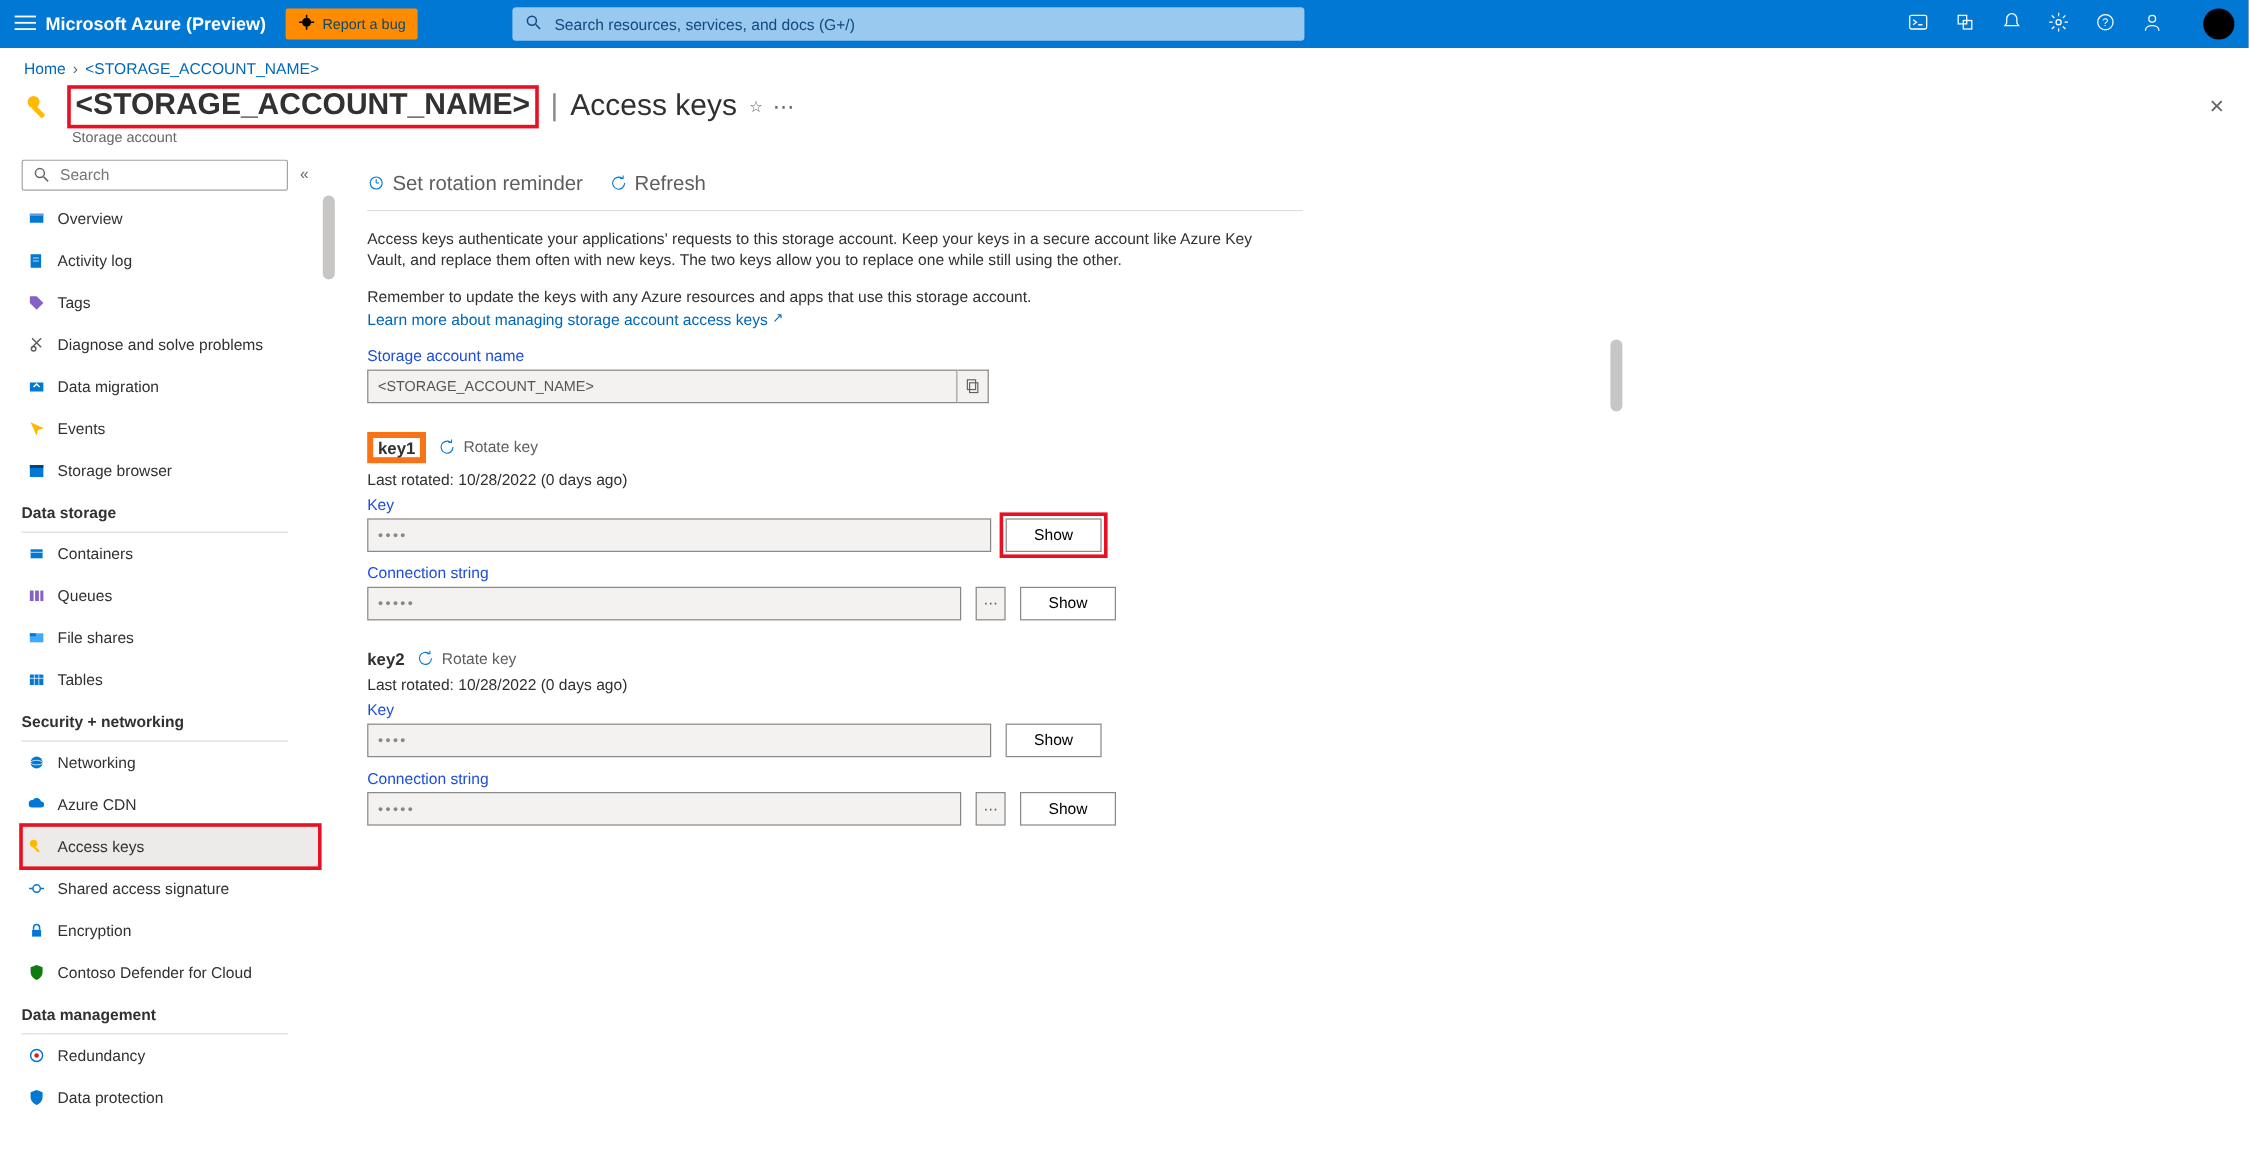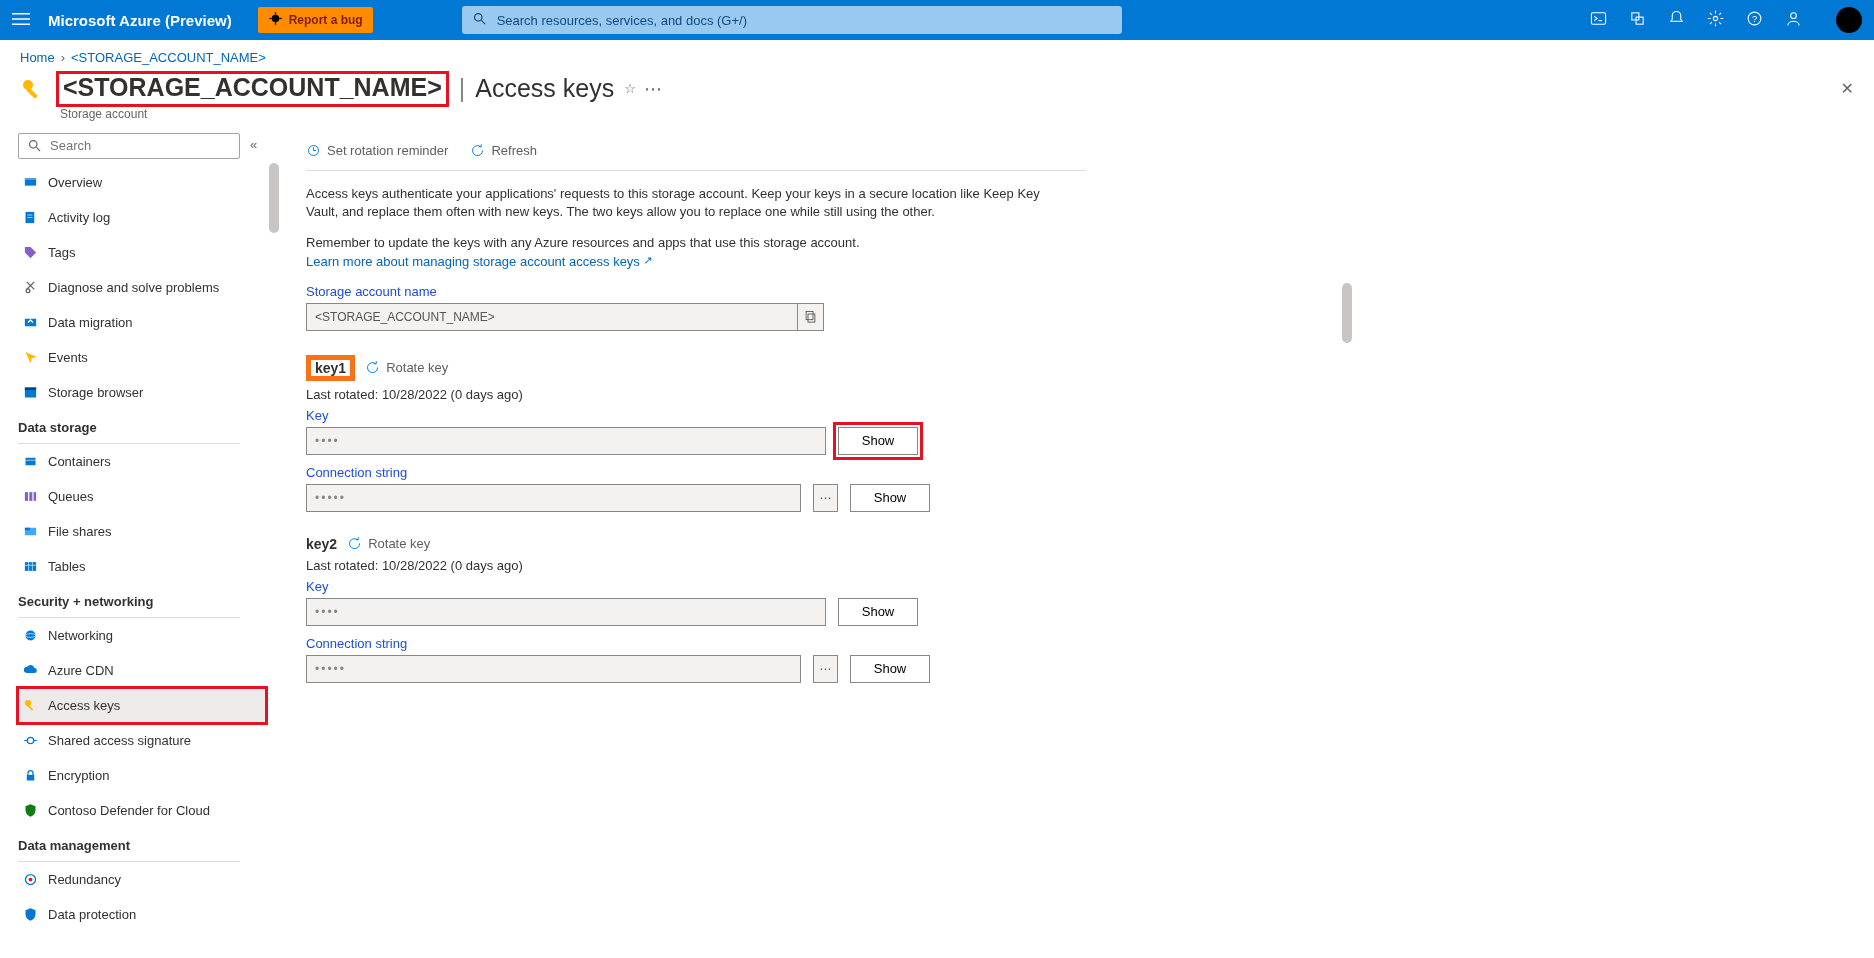--- a/index.html
+++ b/index.html
@@ -6,37 +6,36 @@
   html, body { margin: 0; padding: 0; font-family: "Segoe UI", Arial, sans-serif; font-size: 13px; color: #323130; }
   body { width: 1874px; height: 958px; overflow: hidden; background: #fff; }
 
   
   .topbar {
     background: #0078d4;
     height: 40px;
     display: flex;
     align-items: center;
     padding: 0 12px;
-    gap: 18px;
+    gap: 8px;
     color: #fff;
   }
   .hamburger svg { width: 18px; height: 18px; fill: #fff; }
   .brand { font-weight: 600; font-size: 15px; margin-right: 8px; }
   .bug-btn {
     background: #ff8c00;
-    color: #7f1d1d;
+    color: #0c4a6e;
     font-size: 12px;
     padding: 4px 10px;
     border-radius: 2px;
     display: flex;
     align-items: center;
     gap: 6px;
     border: none;
     cursor: pointer;
-    font-weight: bold;
   }
   .topsearch {
     flex: 1;
     max-width: 660px;
     margin-left: 71px;
   }
   .topsearch-inner {
     background: rgba(255,255,255,0.6);
     height: 28px;
     border-radius: 3px;
@@ -104,21 +103,21 @@
   .nav-section { font-weight: 600; font-size: 13px; padding: 10px 0 4px 0; }
   .nav-sep { border-top: 1px solid #ddd; margin: 4px 0 0 0; width: 222px; }
 
   
   .sb-track { position: absolute; right: 0; top: 0; width: 14px; height: 100%; }
   .sb-thumb { position: absolute; right: 2px; top: 30px; width: 10px; height: 70px; background: #c8c6c4; border-radius: 5px; }
 
   
   .main { flex: 1; padding: 0 24px 0 24px; overflow-y: auto; }
   .cmdbar { display: flex; align-items: center; gap: 22px; padding: 10px 0 12px 0; border-bottom: 1px solid #e1dfdd; width: 780px; }
-  .cmdbar .cmd { display: flex; align-items: center; gap: 6px; color: #605e5c; font-size: 13px; cursor: pointer; justify-content: center; }
+  .cmdbar .cmd { display: flex; align-items: center; gap: 6px; color: #605e5c; font-size: 17px; cursor: pointer; justify-content: center; }
   .cmdbar .cmd svg { width: 15px; height: 15px; }
 
   .desc { width: 760px; font-size: 13px; color: #323130; line-height: 1.45; padding-top: 14px; }
   .desc p { margin: 0 0 12px 0; }
   .desc a { color: #0067b8; text-decoration: none; }
   .desc .ext { font-size: 11px; vertical-align: top; }
 
   .field-label { font-size: 13px; color: #1d4ed8; margin-top: 6px; margin-bottom: 4px; }
   .ro-field { display: flex; align-items: center; gap: 0; }
   .ro-input { width: 520px; height: 28px; border: 1px solid #8a8886; background: #f3f2f1; padding: 0 8px; font-size: 12px; color: #555; display: flex; align-items: center; }
@@ -447,21 +446,21 @@
         <span class="cmd">
           <svg viewBox="0 0 24 24">
               <path d="M20 12a8 8 0 1 1-3-6" fill="none" stroke="#0078d4" stroke-width="1.5"></path>
               <polyline points="18,2 18,6 14,6" fill="none" stroke="#0078d4" stroke-width="1.5"></polyline>
             </svg>
           <span>Refresh</span>
         </span>
       </div>
 
       <div class="desc">
-        <p>Access keys authenticate your applications' requests to this storage account. Keep your keys in a secure location like Keep Key Vault, and replace them often with new keys. The two keys allow you to replace one while still using the other.</p>
+        <p>Access keys authenticate your applications' requests to this storage account. Keep your keys in a secure account like Azure Key Vault, and replace them often with new keys. The two keys allow you to replace one while still using the other.</p>
         <p>
           <span>Remember to update the keys with any Azure resources and apps that use this storage account.</span><br>
           <a href="#"><span>Learn more about managing storage account access keys</span> <span class="ext">↗</span></a>
         </p>
       </div>
 
       <div class="field-label">Storage account name</div>
       <div class="ro-field">
         <div class="ro-input" style="width:492px;">&lt;STORAGE_ACCOUNT_NAME&gt;</div>
         <div class="ro-input copy-btn" style="width:26px;justify-content:center;padding:0;">

